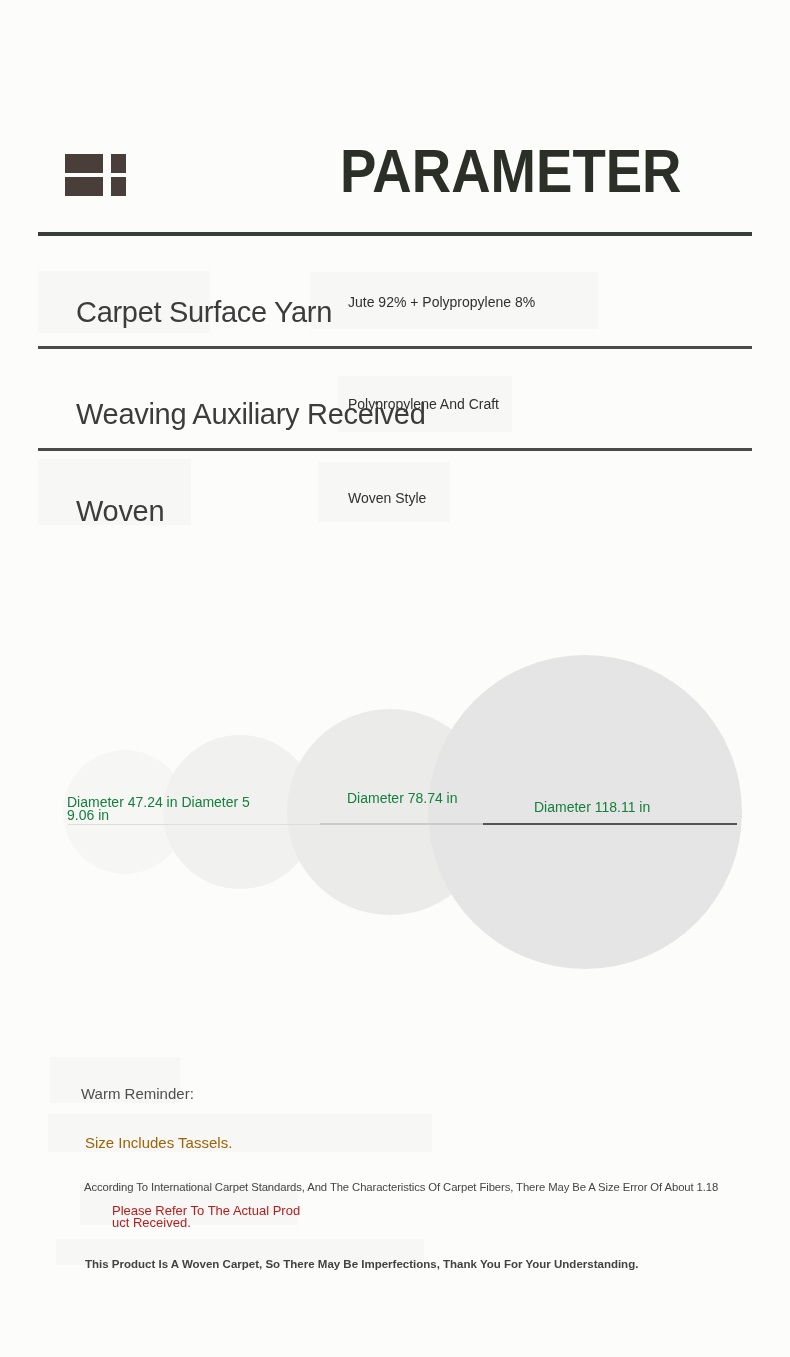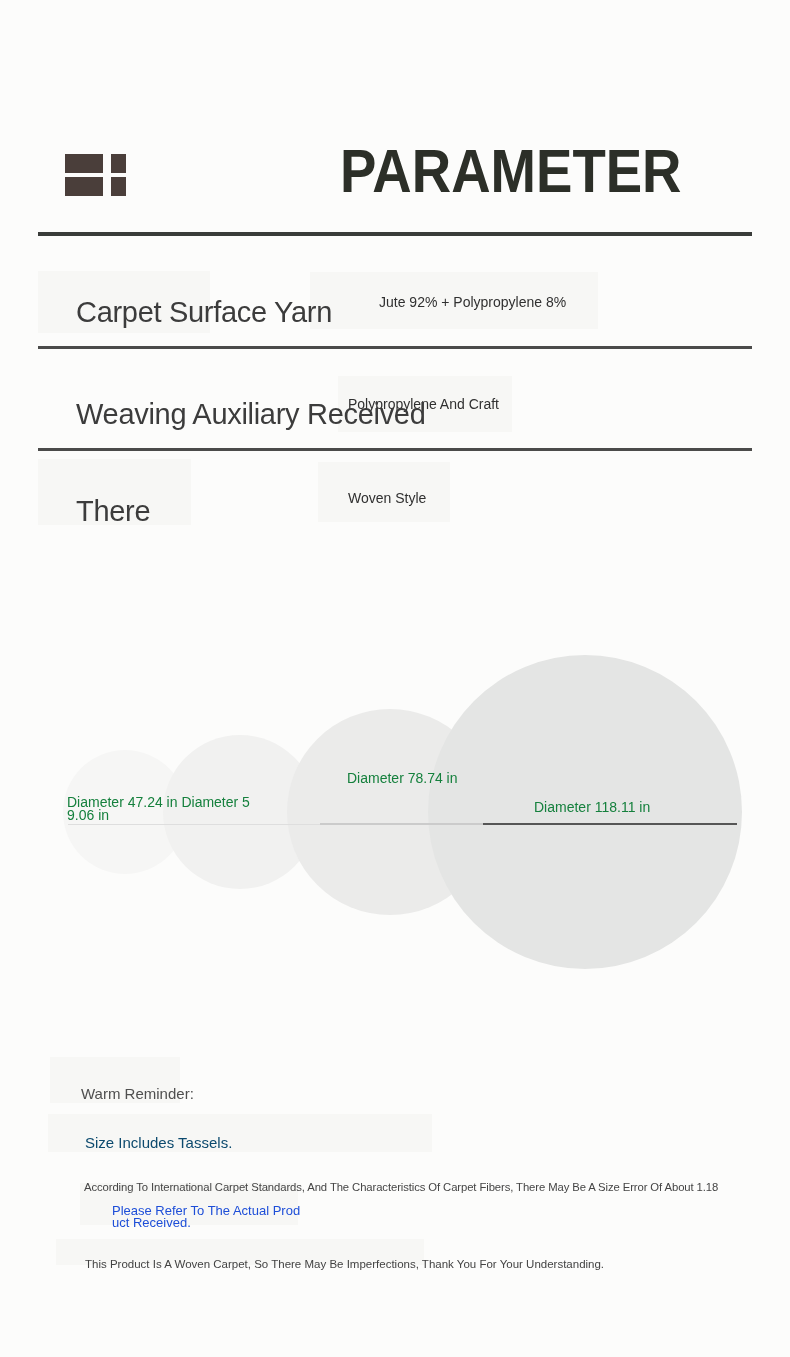--- a/index.html
+++ b/index.html
@@ -35,57 +35,57 @@
   .hl-r3b{left:318px;top:462px;width:132px;height:60px;}
   .spec-label{
     position:absolute;left:68px;margin:8px;font-weight:normal;
     font-size:29px;line-height:34px;color:#3c3c3c;letter-spacing:-0.3px;
     white-space:nowrap;z-index:3;
   }
   .spec-value{
     position:absolute;left:348px;margin:0;
     font-size:14px;line-height:18px;color:#303030;white-space:nowrap;z-index:2;
   }
-  .lbl-1{top:287px;} .val-1{top:293px;margin-left:31px;}
+  .lbl-1{top:287px;} .val-1{top:293px;}
   .lbl-2{top:389px;} .val-2{top:395px;}
   .lbl-3{top:486px;} .val-3{top:489px;}
   
   .circle{position:absolute;border-radius:50%;}
   .c1{left:63px;top:750px;width:124px;height:124px;background:#f6f6f5;z-index:1;}
   .c2{left:163px;top:735px;width:154px;height:154px;background:#f1f1f0;z-index:2;}
   .c3{left:287px;top:709px;width:206px;height:206px;background:#ebebea;z-index:3;}
   .c4{left:428px;top:655px;width:314px;height:314px;background:#e4e5e4;z-index:4;}
   .dline{position:absolute;z-index:5;}
   .dl1{left:68px;top:824px;width:252px;height:1px;background:#dedede;}
   .dl2{left:320px;top:823px;width:163px;height:2px;background:#cbcbcb;}
   .dl3{left:483px;top:823px;width:254px;height:2px;background:#565656;}
   .clabel{
     position:absolute;margin:0;z-index:6;color:#15803d;
     font-size:14px;line-height:12.5px;
   }
   .clabel-12{left:67px;top:796px;width:200px;}
-  .clabel-3{left:347px;top:772px;white-space:nowrap;}
+  .clabel-3{left:347px;top:792px;white-space:nowrap;}
   .clabel-4{left:534px;top:801px;white-space:nowrap;}
   
   .hl-n1{left:50px;top:1057px;width:130px;height:46px;}
   .hl-n2{left:48px;top:1114px;width:384px;height:38px;}
   .hl-n3{left:80px;top:1183px;width:218px;height:42px;}
   .hl-n4{left:56px;top:1239px;width:368px;height:26px;}
   .note,.note-heading{position:absolute;margin:12px;z-index:3;}
   .note-heading{left:69px;top:1073px;font-size:15px;line-height:18px;color:#4f4f4f;}
-  .note-1{left:73px;top:1122px;font-size:15px;line-height:18px;color:#0c4a6e;}
+  .note-1{left:73px;top:1122px;font-size:15px;line-height:18px;color:#a16207;}
   .note-2{
     left:72px;top:1168px;width:718px;font-size:11.3px;line-height:14px;
     color:#454545;white-space:nowrap;overflow:hidden;letter-spacing:-0.1px;
   }
   .note-3{
     left:100px;top:1193px;width:192px;font-size:13px;line-height:11.5px;
-    color:#1d4ed8;word-break:break-all;
+    color:#b91c1c;word-break:break-all;
   }
-  .note-4{left:73px;top:1245px;font-size:11.5px;line-height:14px;color:#434343;}
+  .note-4{left:73px;top:1245px;font-size:11.5px;line-height:14px;color:#434343;font-weight:bold;}
 </style>
 </head>
 <body>
 
 <div class="canvas">
 
   <div class="logo">
     <i class="b1"></i>
     <i class="b2"></i>
     <i class="b3"></i>
@@ -100,21 +100,21 @@
   <p class="spec-value val-1">Jute 92% + Polypropylene 8%</p>
   <div class="rule rule-2"></div>
 
   <span class="hl hl-r2b"></span>
   <p class="spec-value val-2">Polypropylene And Craft</p>
   <h2 class="spec-label lbl-2">Weaving Auxiliary Received</h2>
   <div class="rule rule-3"></div>
 
   <span class="hl hl-r3a"></span>
   <span class="hl hl-r3b"></span>
-  <h2 class="spec-label lbl-3">There</h2>
+  <h2 class="spec-label lbl-3">Woven</h2>
   <p class="spec-value val-3">Woven Style</p>
 
   <div class="circle c1"></div>
   <div class="circle c2"></div>
   <div class="circle c3"></div>
   <div class="circle c4"></div>
   <div class="dline dl1"></div>
   <div class="dline dl2"></div>
   <div class="dline dl3"></div>
   <p class="clabel clabel-12"><span>Diameter 47.24 in</span> <span>Diameter 5 9.06 in</span></p>

